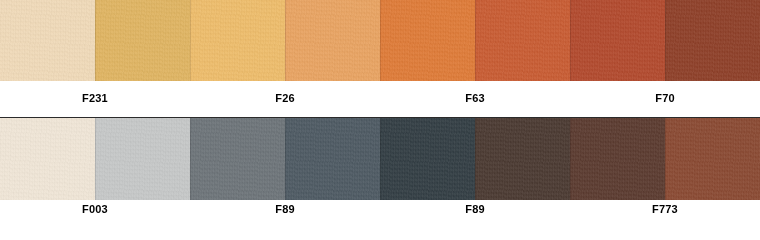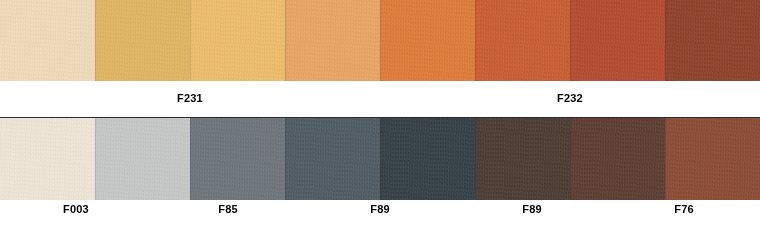--- a/index.html
+++ b/index.html
@@ -128,37 +128,38 @@
     <div class="swatch" title="F232" style="background-color: rgb(237, 188, 107);"></div>
     <div class="swatch" title="F24" style="background-color: rgb(232, 163, 98);"></div>
     <div class="swatch" title="F62" style="background-color: rgb(222, 123, 56);"></div>
     <div class="swatch" title="F63" style="background-color: rgb(200, 92, 51);"></div>
     <div class="swatch" title="F69" style="background-color: rgb(178, 74, 46);"></div>
     <div class="swatch" title="F70" style="background-color: rgb(142, 64, 41);"></div>
   </div>
 
   <div class="label-row label-row-top">
     <div class="label">F231</div>
-    <div class="label">F232</div>
+    <div class="label">F26</div>
+    <div class="label">F63</div>
+    <div class="label">F70</div>
   </div>
 
   <div class="rule"></div>
 
   <div class="swatch-row row-bottom">
     <div class="swatch" title="F003" style="background-color: rgb(239, 229, 214);"></div>
     <div class="swatch" title="F883" style="background-color: rgb(197, 199, 199);"></div>
     <div class="swatch" title="F85" style="background-color: rgb(109, 116, 121);"></div>
     <div class="swatch" title="F89" style="background-color: rgb(78, 90, 99);"></div>
     <div class="swatch" title="F89" style="background-color: rgb(51, 62, 68);"></div>
     <div class="swatch" title="F789" style="background-color: rgb(75, 58, 50);"></div>
     <div class="swatch" title="F76" style="background-color: rgb(91, 59, 48);"></div>
     <div class="swatch" title="F773" style="background-color: rgb(138, 74, 51);"></div>
   </div>
 
   <div class="label-row label-row-bottom">
     <div class="label">F003</div>
-    <div class="label">F85</div>
     <div class="label">F89</div>
     <div class="label">F89</div>
-    <div class="label">F76</div>
+    <div class="label">F773</div>
   </div>
 
 </div>
 
 </body></html>

